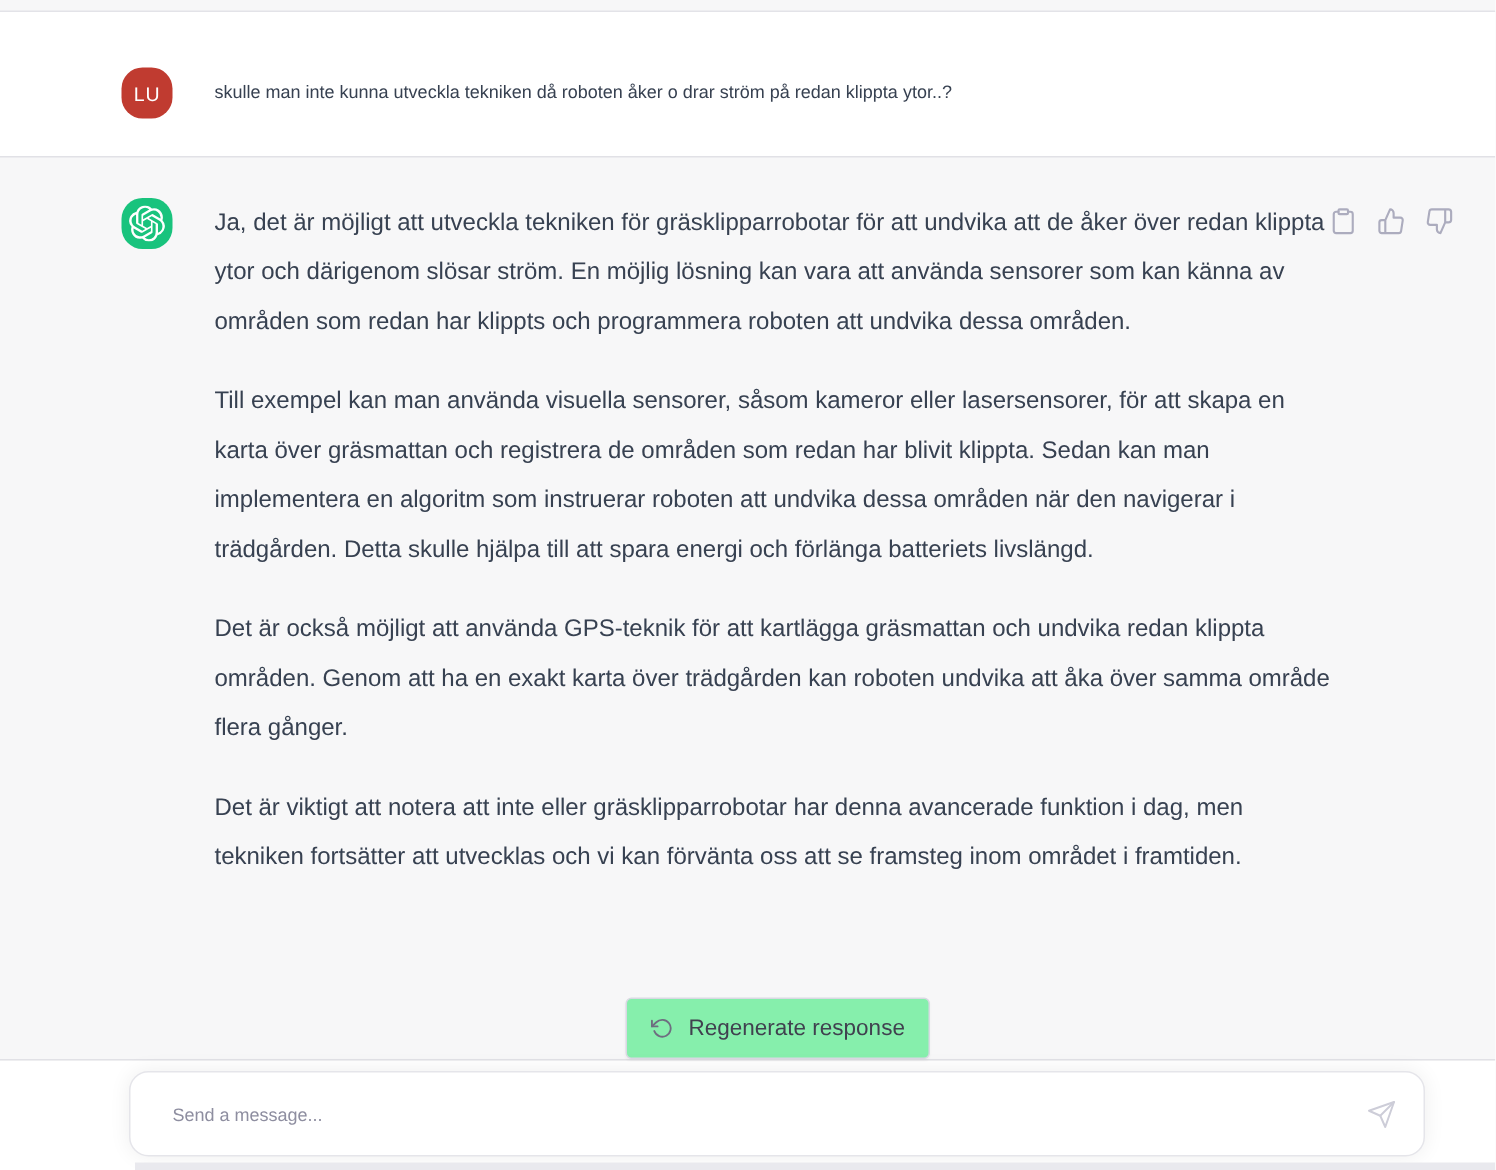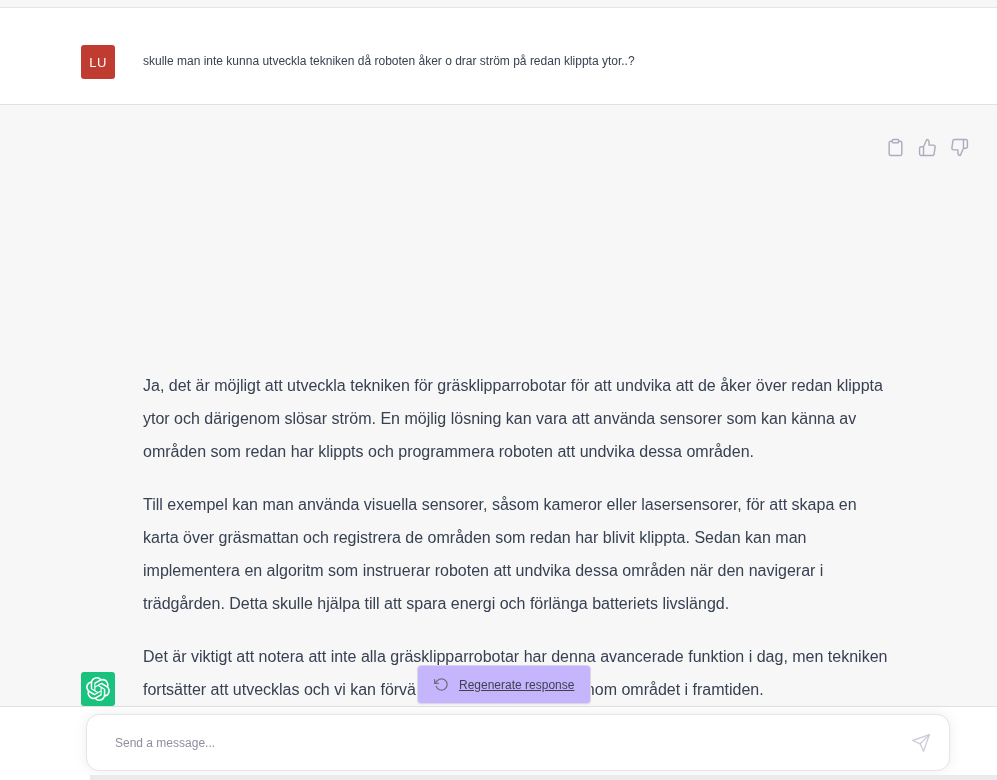--- a/index.html
+++ b/index.html
@@ -9,45 +9,45 @@
 
   
   .prev-strip { position:absolute; top:0; left:0; right:0; height:8px;
                 background:#f7f7f8; border-bottom:1px solid #e3e3e8; }
 
   
   .user-msg { position:absolute; top:9px; left:0; right:0; height:95px; background:#fff; }
   .msg-inner { position:relative; height:100%; padding-left:81px; display:flex; }
   .user-msg .msg-inner { padding-top:36px; }
 
-  .avatar { width:34px; height:34px; border-radius:3px; flex:none;
+  .avatar { width:34px; height:34px; border-radius:14px; flex:none;
             display:flex; align-items:center; justify-content:center; }
   .user-avatar { color:#fff; font-size:13px; letter-spacing:.5px; background:#c03b30; }
   .bot-avatar  { background:#19c37d; }
   .bot-avatar svg { width:24px; height:24px; display:block; }
 
   .user-text { margin-left:28px; padding-top:7px; font-size:12px; line-height:1.5;
                color:#374151; white-space:nowrap; }
 
   
   .assistant-msg { position:absolute; top:104px; left:0; right:0; height:603px;
                    background:#f7f7f8; border-top:1px solid #e1e1e6; border-bottom:1px solid #e1e1e6; }
-  .assistant-msg .msg-inner { padding-top:27px; align-items:flex-end; }
+  .assistant-msg .msg-inner { padding-top:27px; align-items:flex-start; }
   .msg-body { margin-left:28px; width:745px; font-size:16px; line-height:33px; color:#374151; }
   .msg-body p { margin:0 0 20px 0; }
   .msg-body p:last-child { margin-bottom:0; }
 
   .actions { position:absolute; top:33px; right:28px; display:flex; gap:13px; }
   .action-btn { background:none; border:none; padding:0; cursor:pointer; color:#acacbe; }
   .action-btn svg { width:19px; height:19px; display:block; }
 
   .regen { position:absolute; left:417px; top:560px; display:flex; align-items:center; gap:10px;
-           background:#c4b5fd; border:1px solid #d9d9e3; border-radius:4px; padding:11px 16px;
-           font-size:12px; color:#40414f; font-family:inherit; cursor:pointer;
-           box-shadow:0 1px 2px rgba(0,0,0,0.04);text-decoration:underline; }
+           background:#86efac; border:1px solid #d9d9e3; border-radius:4px; padding:11px 16px;
+           font-size:15px; color:#40414f; font-family:inherit; cursor:pointer;
+           box-shadow:0 1px 2px rgba(0,0,0,0.04); }
   .regen svg { width:15px; height:15px; color:#6e6e80; }
 
   
   .composer-area { position:absolute; top:708px; left:0; right:0; bottom:0; background:#fff; }
   .composer { position:absolute; left:86px; top:6px; width:864px; height:57px; background:#fff;
               border:1px solid #e5e5ea; border-radius:13px;
               box-shadow:0 0 14px rgba(0,0,0,0.07); display:flex; align-items:center; }
   .composer input { flex:1; border:none; outline:none; background:transparent;
                     padding:0 52px 0 28px; font-size:12px; font-family:inherit; color:#374151; }
   .composer input::placeholder { color:#8e8ea0; }
@@ -74,21 +74,22 @@
   <section class="assistant-msg">
     <div class="msg-inner">
       <div class="avatar bot-avatar" style="background: rgb(25, 195, 125);">
         <svg viewBox="0 0 24 24" fill="#ffffff" xmlns="http://www.w3.org/2000/svg">
           <path d="M22.2819 9.8211a5.9847 5.9847 0 0 0-.5157-4.9108 6.0462 6.0462 0 0 0-6.5098-2.9A6.0651 6.0651 0 0 0 4.9807 4.1818a5.9847 5.9847 0 0 0-3.9977 2.9 6.0462 6.0462 0 0 0 .7427 7.0966 5.98 5.98 0 0 0 .511 4.9107 6.051 6.051 0 0 0 6.5146 2.9001A5.9847 5.9847 0 0 0 13.2599 24a6.0557 6.0557 0 0 0 5.7718-4.2058 5.9894 5.9894 0 0 0 3.9977-2.9001 6.0557 6.0557 0 0 0-.7475-7.0729zm-9.022 12.6081a4.4755 4.4755 0 0 1-2.8764-1.0408l.1419-.0804 4.7783-2.7582a.7948.7948 0 0 0 .3927-.6813v-6.7369l2.02 1.1686a.071.071 0 0 1 .038.052v5.5826a4.504 4.504 0 0 1-4.4945 4.4944zm-9.6607-4.1254a4.4708 4.4708 0 0 1-.5346-3.0137l.142.0852 4.783 2.7582a.7712.7712 0 0 0 .7806 0l5.8428-3.3685v2.3324a.0804.0804 0 0 1-.0332.0615L9.74 19.9502a4.4992 4.4992 0 0 1-6.1408-1.6464zM2.3408 7.8956a4.485 4.485 0 0 1 2.3655-1.9728V11.6a.7664.7664 0 0 0 .3879.6765l5.8144 3.3543-2.0201 1.1685a.0757.0757 0 0 1-.071 0l-4.8303-2.7865A4.504 4.504 0 0 1 2.3408 7.8956zm16.5963 3.8558L13.1038 8.364 15.1192 7.2a.0757.0757 0 0 1 .071 0l4.8303 2.7913a4.4944 4.4944 0 0 1-.6765 8.1042v-5.6772a.79.79 0 0 0-.407-.667zm2.0107-3.0231l-.142-.0852-4.7735-2.7818a.7759.7759 0 0 0-.7854 0L9.409 9.2297V6.8974a.0662.0662 0 0 1 .0284-.0615l4.8303-2.7866a4.4992 4.4992 0 0 1 6.6802 4.66zM8.3065 12.863l-2.02-1.1638a.0804.0804 0 0 1-.038-.0567V6.0742a4.4992 4.4992 0 0 1 7.3757-3.4537l-.142.0805L8.704 5.459a.7948.7948 0 0 0-.3927.6813zm1.0976-2.3654l2.602-1.4998 2.6069 1.4998v2.9994l-2.5974 1.4997-2.6067-1.4997z"></path>
         </svg>
       </div>
       <div class="msg-body">
         <p>Ja, det är möjligt att utveckla tekniken för gräsklipparrobotar för att undvika att de åker över redan klippta ytor och därigenom slösar ström. En möjlig lösning kan vara att använda sensorer som kan känna av områden som redan har klippts och programmera roboten att undvika dessa områden.</p>
         <p>Till exempel kan man använda visuella sensorer, såsom kameror eller lasersensorer, för att skapa en karta över gräsmattan och registrera de områden som redan har blivit klippta. Sedan kan man implementera en algoritm som instruerar roboten att undvika dessa områden när den navigerar i trädgården. Detta skulle hjälpa till att spara energi och förlänga batteriets livslängd.</p>
-        <p>Det är viktigt att notera att inte alla gräsklipparrobotar har denna avancerade funktion i dag, men tekniken fortsätter att utvecklas och vi kan förvänta oss att se framsteg inom området i framtiden.</p>
+        <p>Det är också möjligt att använda GPS-teknik för att kartlägga gräsmattan och undvika redan klippta områden. Genom att ha en exakt karta över trädgården kan roboten undvika att åka över samma område flera gånger.</p>
+        <p>Det är viktigt att notera att inte eller gräsklipparrobotar har denna avancerade funktion i dag, men tekniken fortsätter att utvecklas och vi kan förvänta oss att se framsteg inom området i framtiden.</p>
       </div>
       <div class="actions">
         <button class="action-btn">
           <svg viewBox="0 0 24 24" fill="none" stroke="currentColor" stroke-width="1.8" stroke-linecap="round" stroke-linejoin="round">
             <path d="M16 4h2a2 2 0 0 1 2 2v14a2 2 0 0 1-2 2H6a2 2 0 0 1-2-2V6a2 2 0 0 1 2-2h2"></path>
             <rect x="8" y="2" width="8" height="4" rx="1"></rect>
           </svg>
         </button>
         <button class="action-btn">
           <svg viewBox="0 0 24 24" fill="none" stroke="currentColor" stroke-width="1.8" stroke-linecap="round" stroke-linejoin="round">

